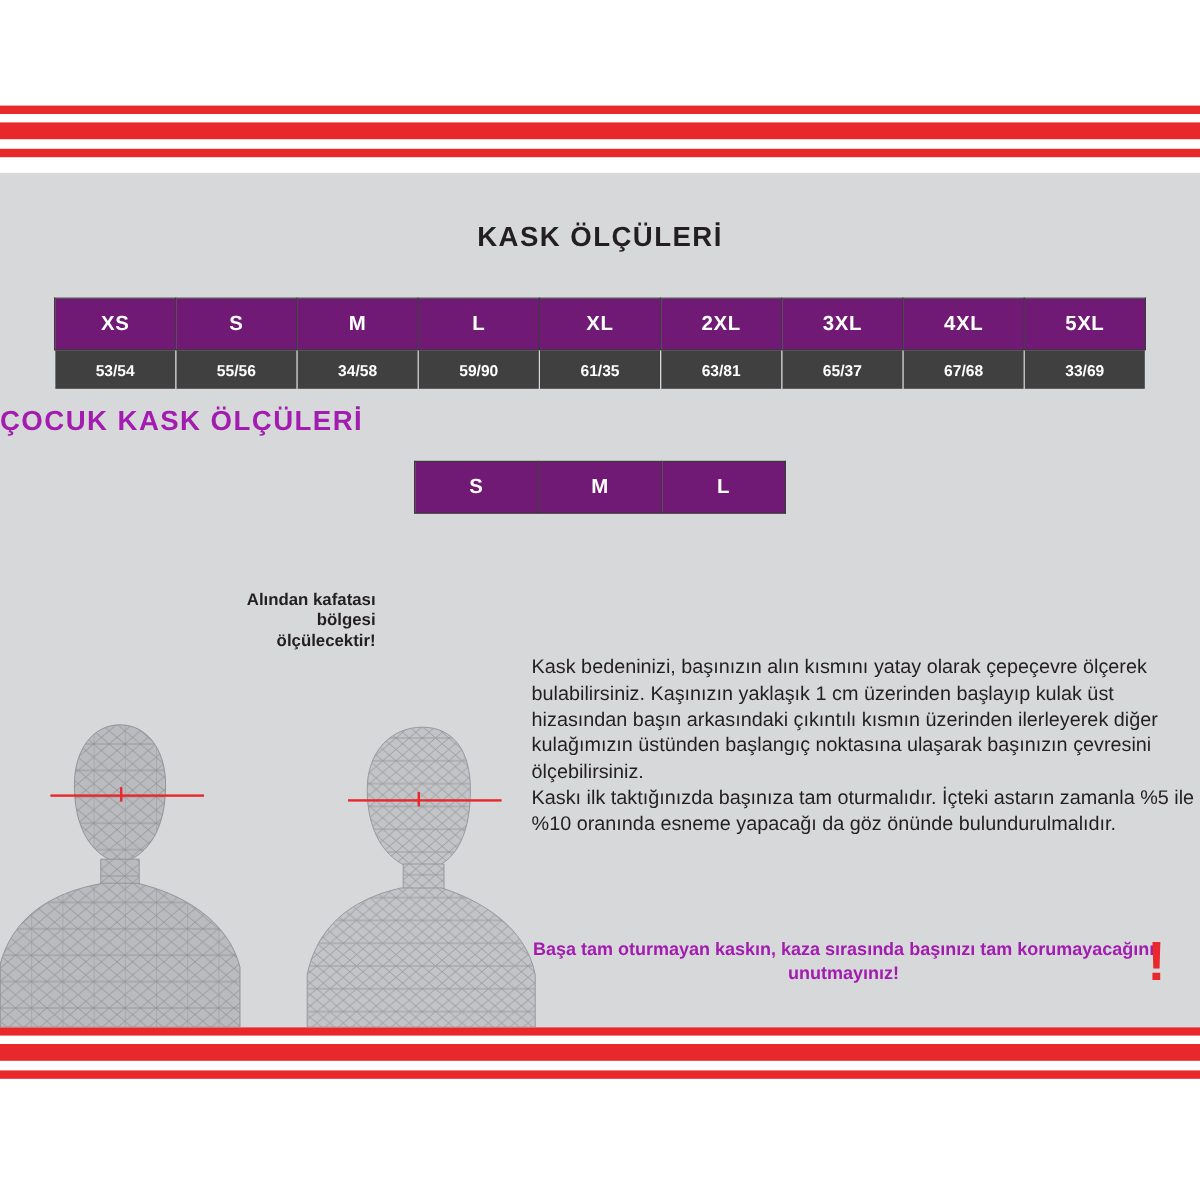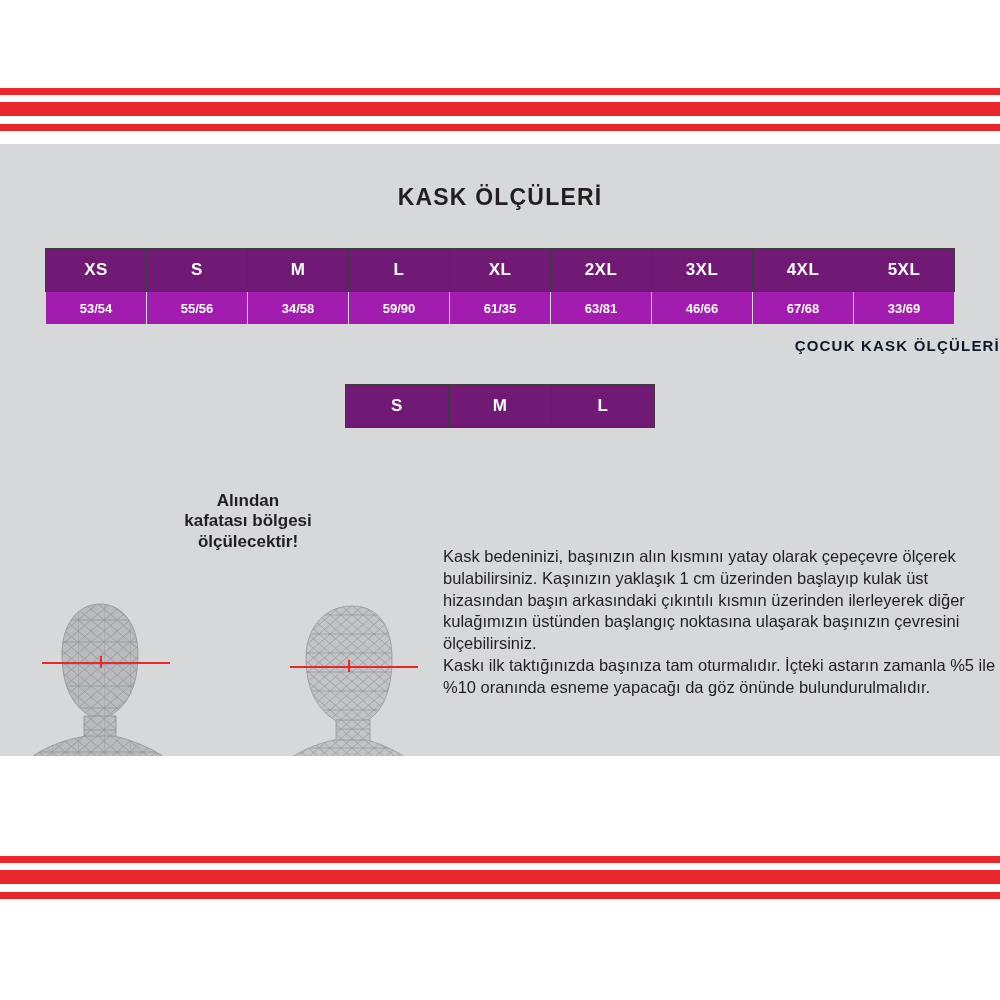--- a/index.html
+++ b/index.html
@@ -38,21 +38,21 @@
   .stripe.s1 { top: 0px;  height: 7px; }
   .stripe.s2 { top: 14px; height: 14px; }
   .stripe.s3 { top: 36px; height: 7px; }
 
   
   .panel {
     position: absolute;
     left: 0;
     top: 144px;
     width: 1000px;
-    height: 612px;
+    height: 712px;
     background: #d7d8da;
     overflow: hidden;
   }
 
   
   .title-adult {
     position: absolute;
     left: 0;
     top: 40px;
     width: 1000px;
@@ -60,25 +60,25 @@
     font-size: 23px;
     font-weight: bold;
     letter-spacing: 1.2px;
     color: #231f20;
   }
   .title-child {
     position: absolute;
     left: 0;
     top: 193px;
     width: 1000px;
-    text-align: right;
-    font-size: 15px;
+    text-align: left;
+    font-size: 23px;
     font-weight: bold;
     letter-spacing: 1.2px;
-    color: #0f172a;
+    color: #a21caf;
   }
 
   
   .size-table {
     position: absolute;
     border-collapse: collapse;
     table-layout: fixed;
   }
   .size-table.adult {
     left: 45px;
@@ -95,21 +95,21 @@
     background: #701a75;
     color: #ffffff;
     font-size: 17px;
     font-weight: bold;
     letter-spacing: 0.5px;
     height: 40px;
     border: 1px solid #3b3b3d;
     text-align: center;
   }
   .size-table td {
-    background: #a21caf;
+    background: #404040;
     color: #ffffff;
     font-size: 13px;
     font-weight: bold;
     height: 30px;
     border: 1px solid #d7d8da;
     text-align: center;
   }
 
   
   .body-text {
@@ -144,22 +144,22 @@
     color: #e8282b;
     line-height: 1;
   }
 
   
   .callout {
     position: absolute;
     left: 183px;
     top: 347px;
     width: 130px;
-    text-align: center;
-    font-size: 17px;
+    text-align: right;
+    font-size: 14px;
     font-weight: bold;
     line-height: 1.2;
     color: #231f20;
   }
 
   
   .figures {
     position: absolute;
     left: 0;
     top: 300px;
@@ -216,21 +216,21 @@
         <th>4XL</th>
         <th>5XL</th>
       </tr>
       <tr>
         <td>53/54</td>
         <td>55/56</td>
         <td>34/58</td>
         <td>59/90</td>
         <td>61/35</td>
         <td>63/81</td>
-        <td>46/66</td>
+        <td>65/37</td>
         <td>67/68</td>
         <td>33/69</td>
       </tr>
     </tbody>
       </table>
 
     <div class="title-child">ÇOCUK KASK ÖLÇÜLERİ</div>
 
     <table class="size-table child">
       <tbody>

